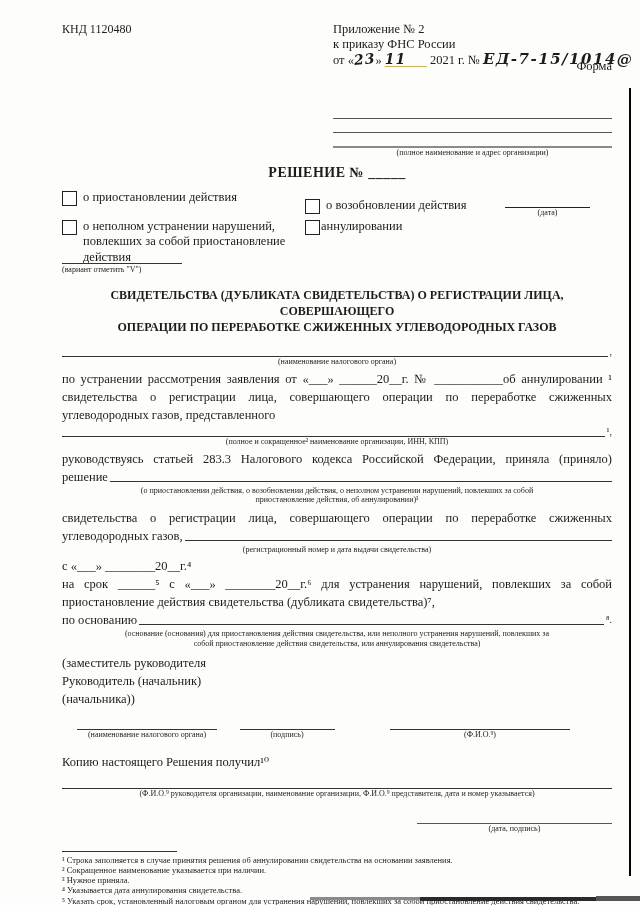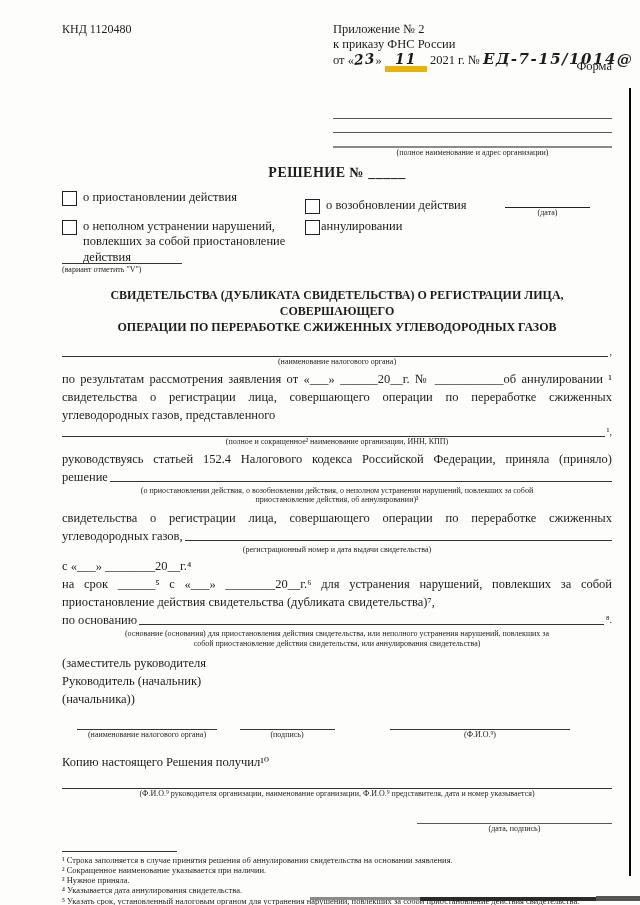--- a/index.html
+++ b/index.html
@@ -11,21 +11,21 @@
     color:#1c1c1c;
     overflow:hidden;
   }
   .content{position:absolute;left:62px;top:22px;width:550px;}
   .knd{font-size:12px;}
   .appendix{position:absolute;left:271px;top:0;width:279px;font-size:12.5px;line-height:15px;}
   .orderline{white-space:nowrap;}
   .hw{font-family:"DejaVu Serif",serif;font-style:italic;font-weight:700;font-size:14px;letter-spacing:1px;display:inline-block;}
   .hw-day{transform:rotate(-6deg);}
   .hw-num{font-size:15px;letter-spacing:1.5px;}
-  .ublank{display:inline-block;border-bottom:6px solid #eab308;text-align:center;line-height:11px;}
+  .ublank{display:inline-block;border-bottom:1px solid #eab308;text-align:left;line-height:11px;}
   .forma{text-align:right;font-size:12.5px;margin-top:22px;}
   .orgblock{margin-left:271px;width:279px;margin-top:5px;}
   .orgline{height:13px;border-bottom:1.3px solid #555;}
   .caption{font-size:8px;line-height:9.5px;color:#1c1c1c;text-align:center;}
   .decision-title{text-align:center;font-size:14px;font-weight:700;margin-top:7px;letter-spacing:.5px;}
   .cbarea{position:relative;height:88px;margin-top:9px;font-size:12.5px;}
   .cb{position:absolute;display:flex;align-items:flex-start;}
   .box{width:13px;height:13px;border:1.2px solid #222;margin-right:6px;flex:none;margin-top:1px;background:#fff;}
   .cb-label{line-height:15.5px;}
   .dateline{position:absolute;left:443px;top:9px;width:85px;}
@@ -123,33 +123,33 @@
       <div>ОПЕРАЦИИ ПО ПЕРЕРАБОТКЕ СЖИЖЕННЫХ УГЛЕВОДОРОДНЫХ ГАЗОВ</div>
     </div>
 
     <div class="frow" style="margin-top:9px;">
       <div class="rule"></div>
       <span class="suffix">,</span>
     </div>
     <div class="caption">(наименование налогового органа)</div>
 
     <div class="bodytxt" style="margin-top:4px;">
-      <div class="just">по результатам рассмотрения заявления от «___» ______20__г. № ___________об аннулировании ¹</div>
+      <div class="just">по устранении рассмотрения заявления от «___» ______20__г. № ___________об аннулировании ¹</div>
       <div class="just">свидетельства о регистрации лица, совершающего операции по переработке сжиженных</div>
       <div>углеводородных газов, представленного</div>
     </div>
 
     <div class="frow">
       <div class="rule"></div>
       <span class="suffix">¹,</span>
     </div>
     <div class="caption">(полное и сокращенное² наименование организации, ИНН, КПП)</div>
 
     <div class="bodytxt" style="margin-top:3px;">
-      <div class="just">руководствуясь статьей 152.4 Налогового кодекса Российской Федерации, приняла (приняло)</div>
+      <div class="just">руководствуясь статьей 283.3 Налогового кодекса Российской Федерации, приняла (приняло)</div>
       <div class="mix">
         <span>решение</span>
         <div class="rule"></div>
       </div>
     </div>
     <div class="caption">
       <div>(о приостановлении действия, о возобновлении действия, о неполном устранении нарушений, повлекших за собой</div>
       <div>приостановление действия, об аннулировании)³</div>
     </div>
 

